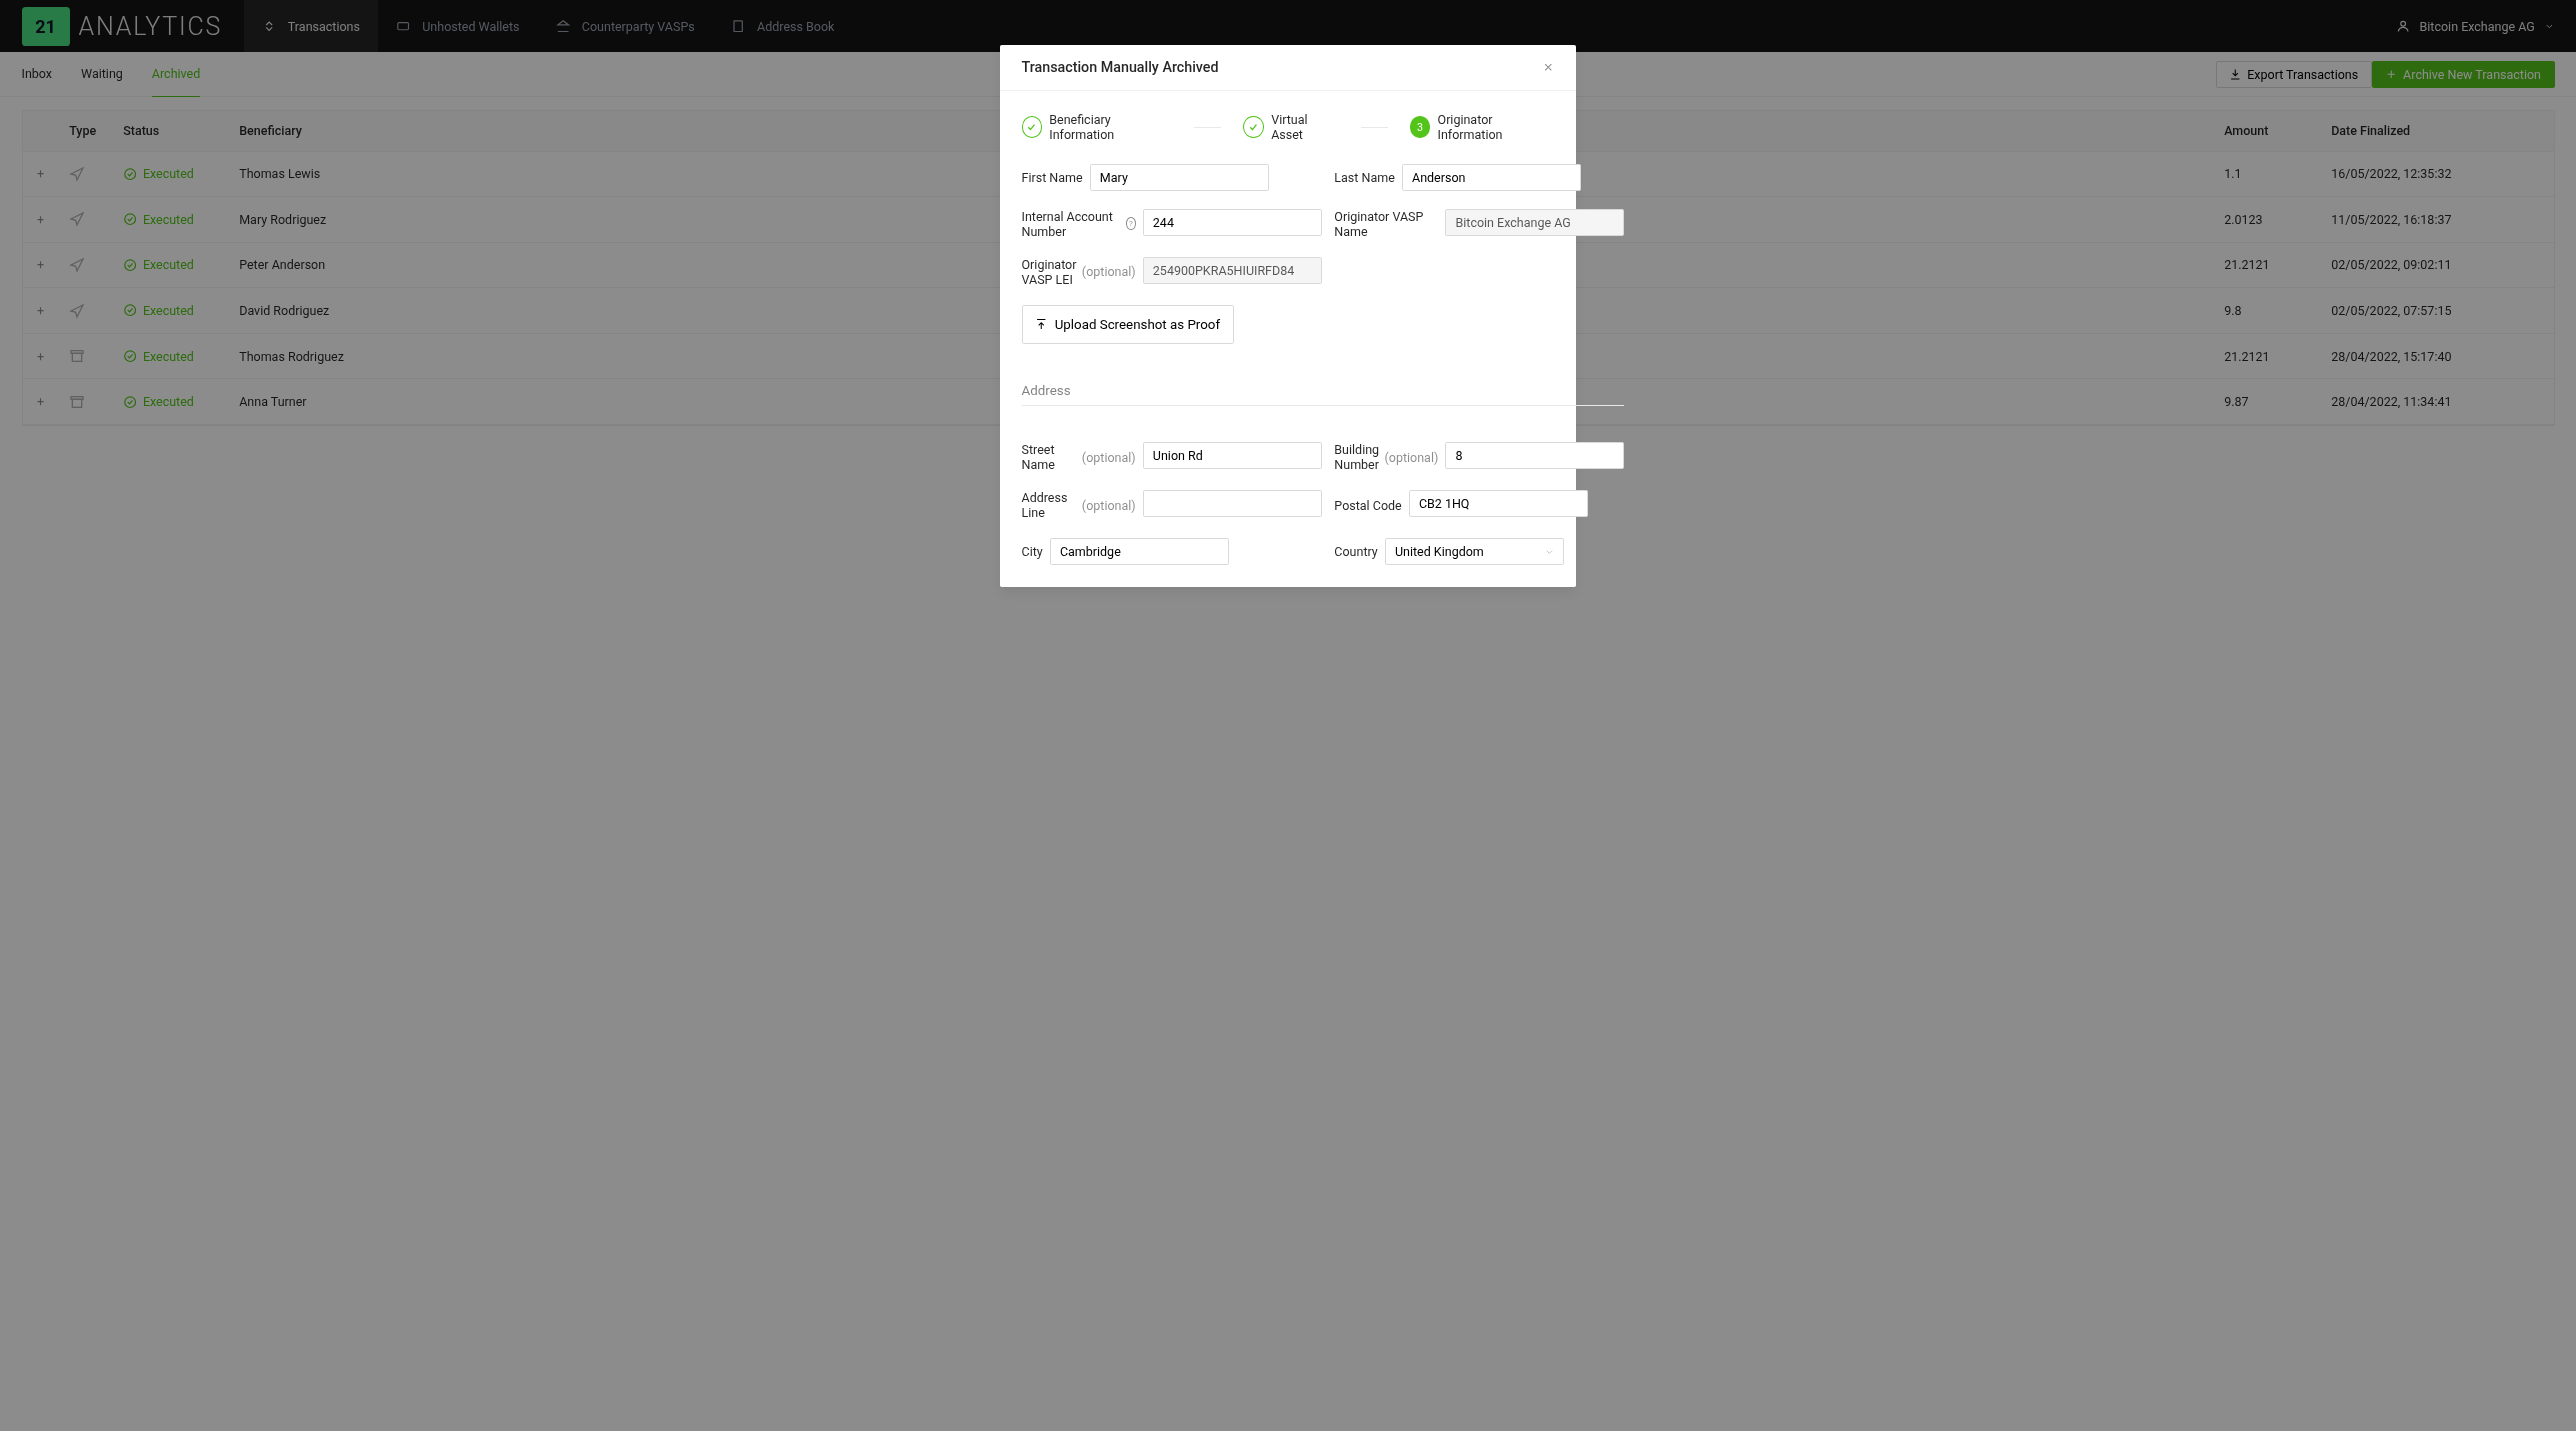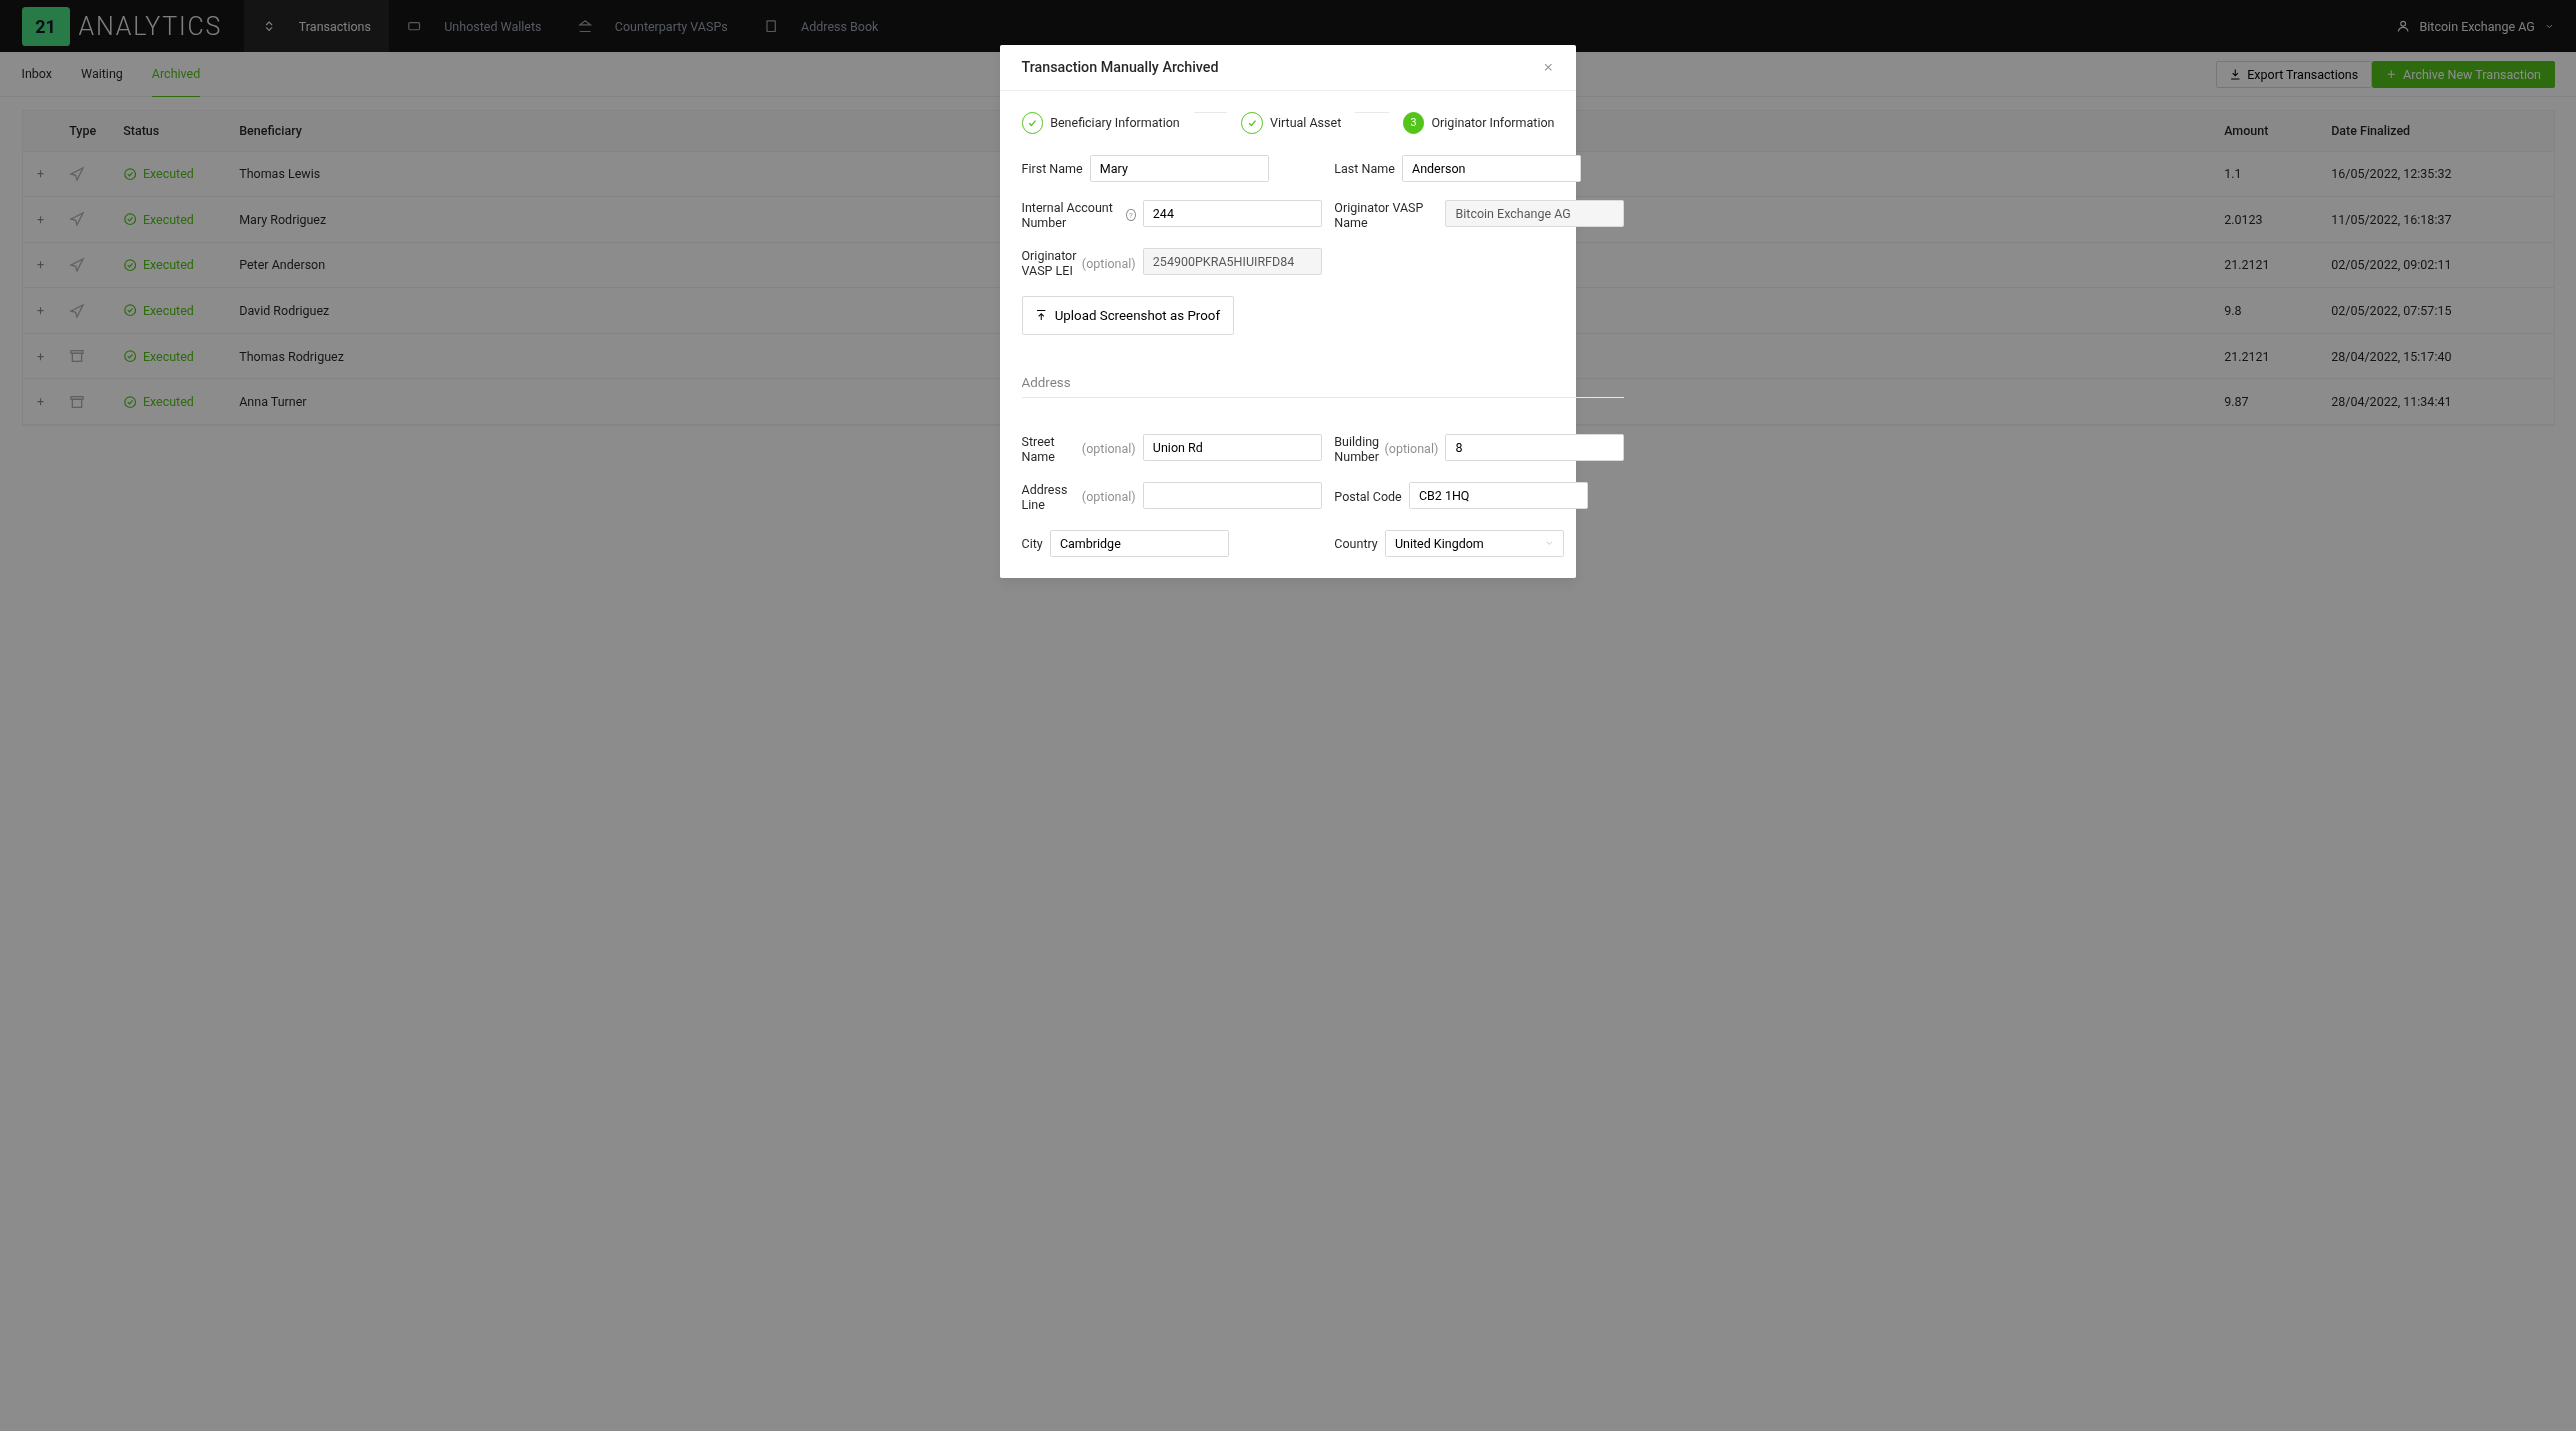--- a/index.html
+++ b/index.html
@@ -1,21 +1,21 @@
 <!DOCTYPE html>
 <html style="font-size:14.3px"><head>
 <meta charset="utf-8">
 <style>
 *{box-sizing:border-box;margin:0;padding:0;font-family:-apple-system,BlinkMacSystemFont,"Segoe UI",Roboto,sans-serif}
 body{background:#fff;color:rgba(0,0,0,.85);font-size:12.5px;overflow:hidden}
 .top-nav{height:52px;background:#141414;display:flex;align-items:center;padding:0 21.5px;gap:0}
 .logo{display:flex;align-items:center;gap:9px;margin-right:21.5px}
 .logo-badge{width:48px;height:39px;background:#4ade80;border-radius:3.6px;display:flex;align-items:center;justify-content:center;color:#0f172a;font-weight:700;font-size:18px}
 .logo-text{color:#e5e5e5;font-size:25px;font-weight:300;letter-spacing:1.8px}
-.nav-item{height:52px;display:flex;align-items:center;gap:23px;padding:0 18px;color:#9ca3af;cursor:pointer}
+.nav-item{height:52px;display:flex;align-items:center;gap:12px;padding:0 18px;color:#9ca3af;cursor:pointer}
 .nav-item.active{background:#262626;color:#e5e5e5}
 .nav-spacer{flex:1}
 .user-menu{display:flex;align-items:center;gap:9px;color:#e5e5e5;cursor:pointer}
 .sub-tabs{height:45px;border-bottom:0.9px solid #f0f0f0;display:flex;align-items:center;padding:0 21.5px;gap:29px}
 .tab{height:45px;display:flex;align-items:center;color:rgba(0,0,0,.85);cursor:pointer;border-bottom:1.8px solid transparent}
 .tab.active{color:#52c41a;border-bottom-color:#52c41a}
 .sub-actions{margin-left:auto;display:flex;gap:0}
 .btn{height:27px;padding:0 12.5px;border:0.9px solid #d9d9d9;border-radius:1.8px;background:#fff;display:inline-flex;align-items:center;gap:5.4px;cursor:pointer;font-size:12.5px}
 .btn.primary{background:#52c41a;border-color:#52c41a;color:#fff}
 .table-wrap{padding:12.5px 21.5px}
@@ -24,21 +24,21 @@
 td{padding:14.3px 10.7px;border-bottom:0.9px solid #f0f0f0}
 .expand{color:rgba(0,0,0,.45);cursor:pointer;width:27px;text-align:center}
 .type-icon{color:#b0b0b0}
 .status-cell{display:flex;align-items:center;gap:5.4px;color:#52c41a}
 .modal-overlay{position:fixed;inset:0;background:rgba(0,0,0,.45);display:flex;align-items:flex-start;justify-content:center;padding-top:45px}
 .modal{width:576px;background:#fff;border-radius:1.8px;box-shadow:0 5.4px 14.3px rgba(0,0,0,.08)}
 .modal-header{padding:14.3px 21.5px;border-bottom:0.9px solid #f0f0f0;display:flex;align-items:center;justify-content:space-between}
 .modal-title{font-size:14.3px;font-weight:500}
 .close{cursor:pointer;color:rgba(0,0,0,.45);font-size:14.3px}
 .modal-body{padding:21.5px}
-.steps{display:flex;gap:14px;margin-bottom:21.5px}
+.steps{display:flex;align-items:center;gap:22px;margin-bottom:21.5px}
 .step{display:flex;align-items:center;gap:7.2px}
 .step-circle{width:21.5px;height:21.5px;border-radius:50%;border:0.9px solid #52c41a;display:flex;align-items:center;justify-content:center;color:#52c41a;font-size:10.7px}
 .step-circle.current{background:#52c41a;color:#fff;border-color:#52c41a}
 .step-line{flex:1;height:0.9px;background:#e8e8e8;min-width:27px}
 .step-label{color:rgba(0,0,0,.85)}
 .form-grid{display:grid;grid-template-columns:1fr 1fr;gap:18px 12.5px}
 .form-field{display:flex;flex-direction:row;gap:7.2px}
 .form-field.full{grid-column:1/3}
 .label{font-size:12.5px;color:rgba(0,0,0,.85);display:flex;align-items:center;gap:5.4px}
 .optional{color:rgba(0,0,0,.45)}

